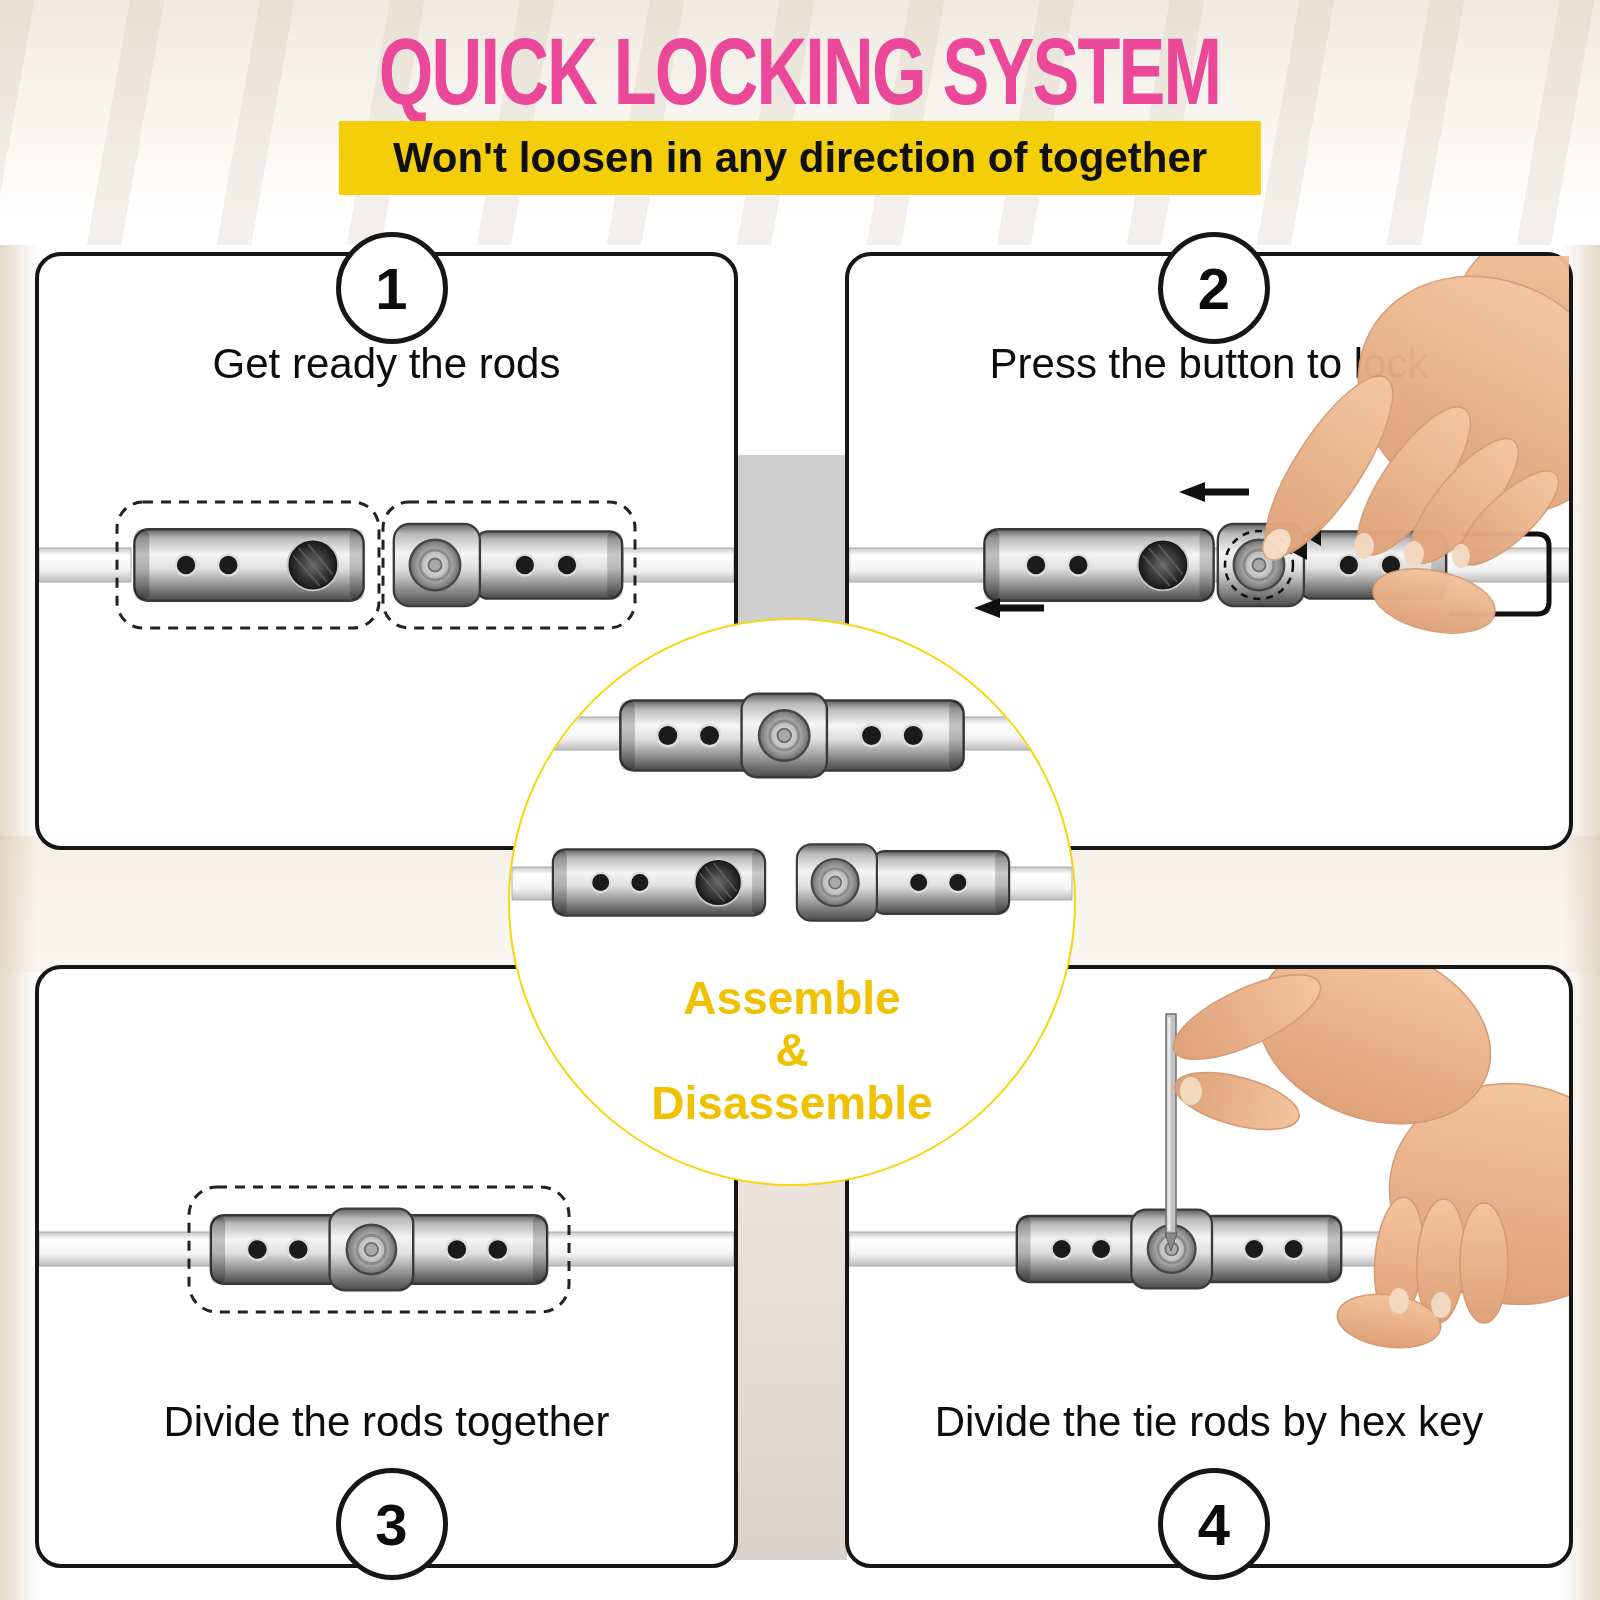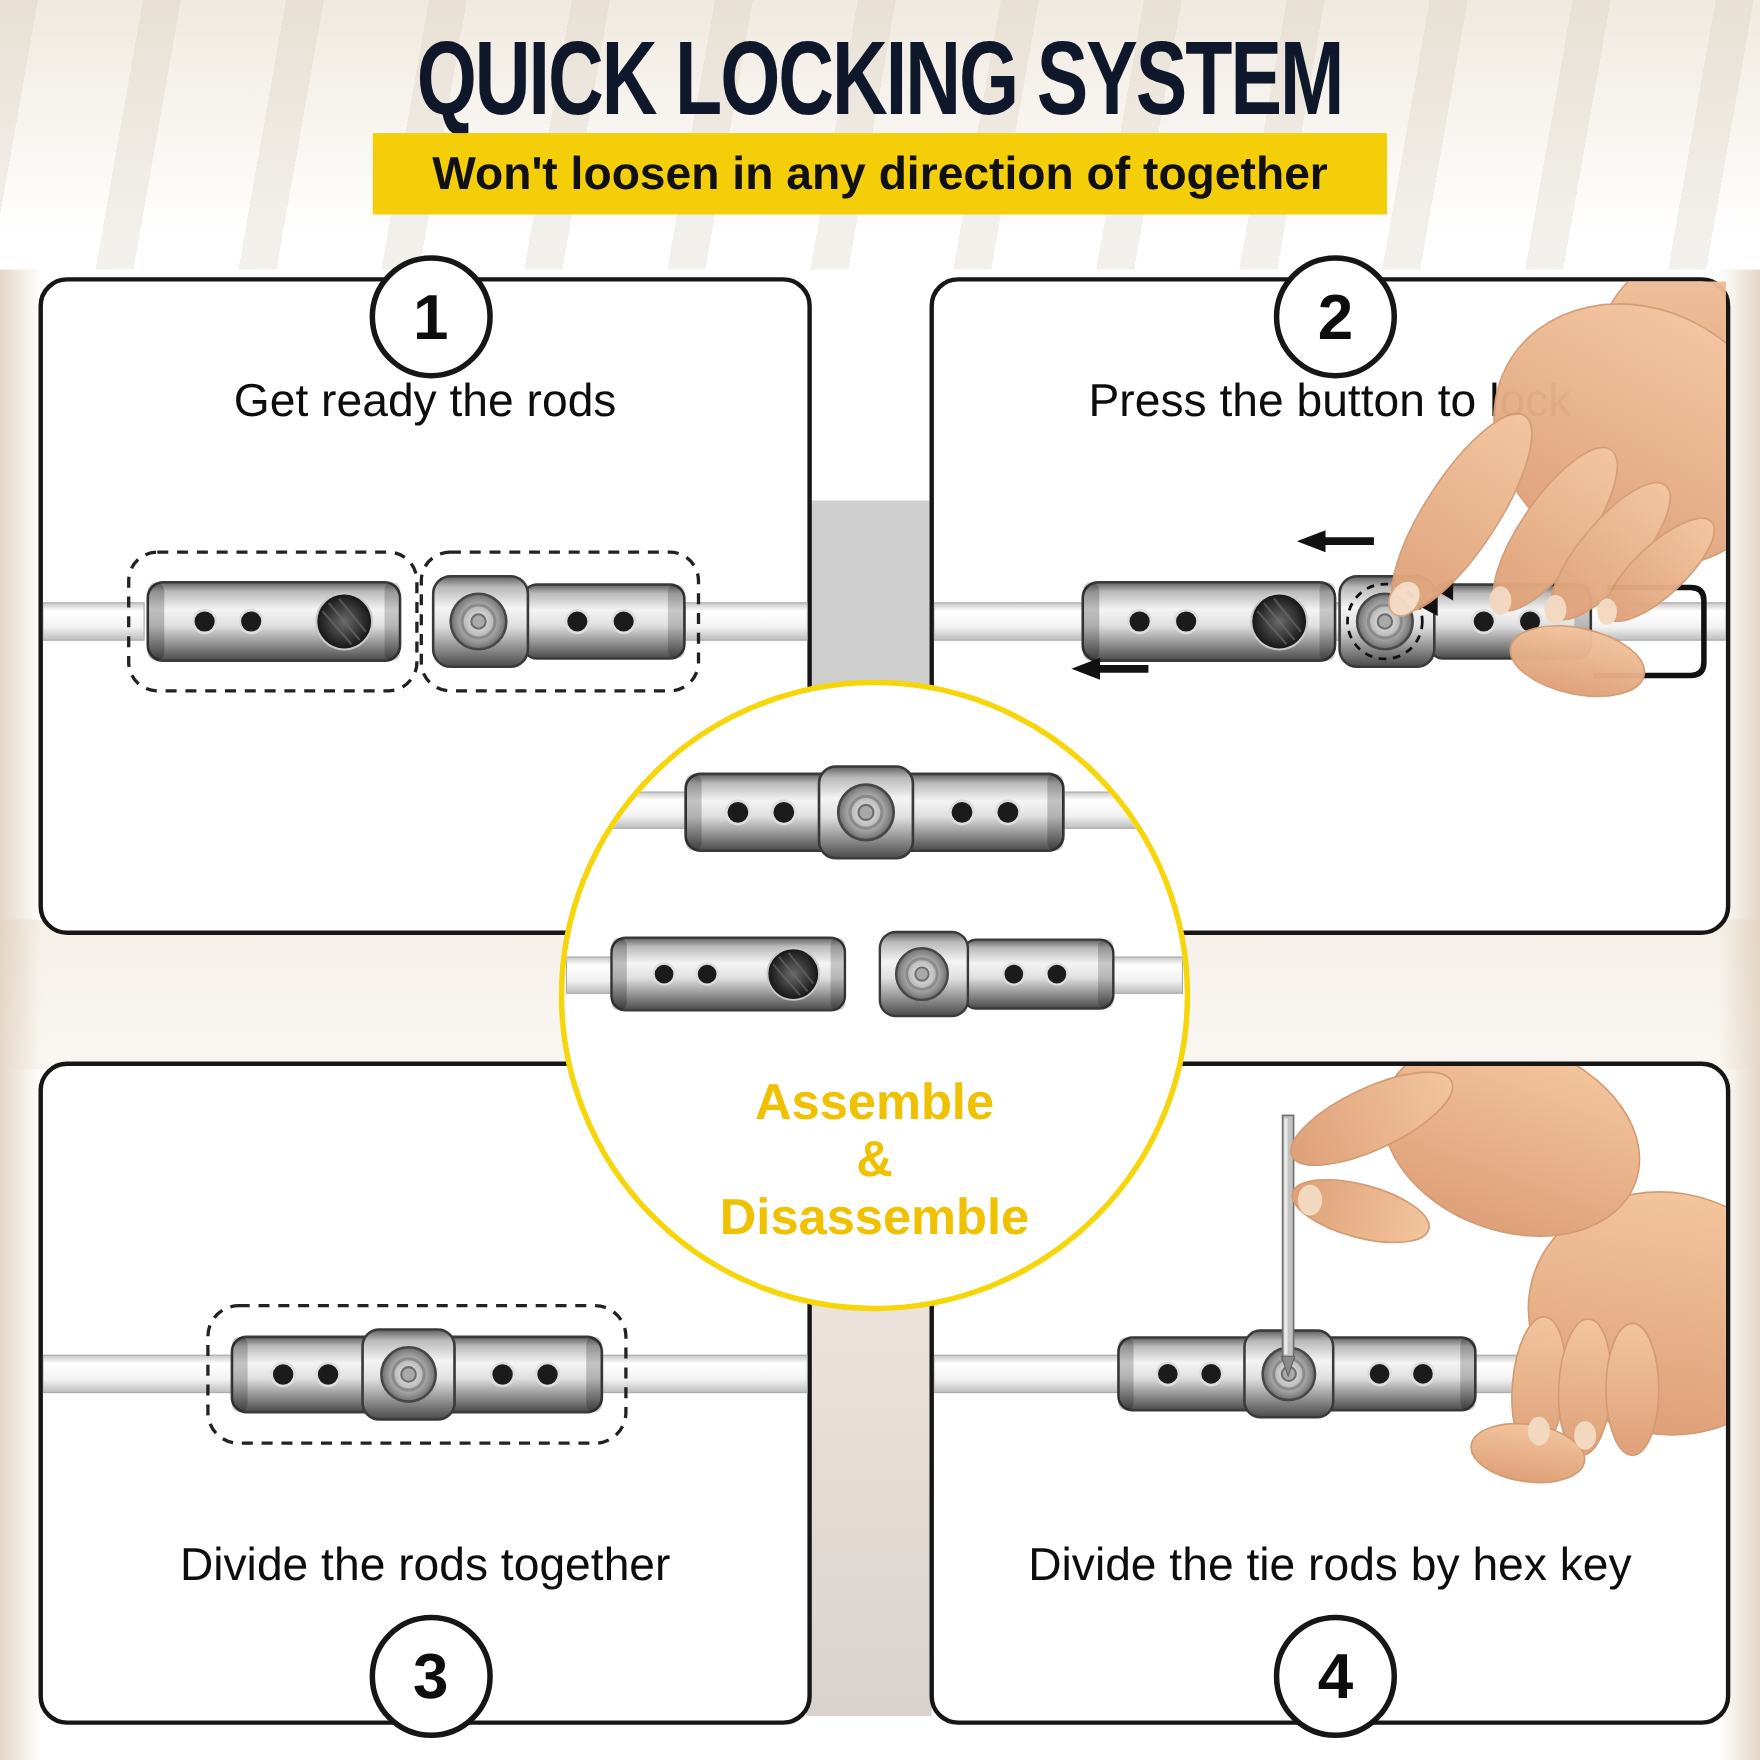--- a/index.html
+++ b/index.html
@@ -14,21 +14,21 @@
     background:linear-gradient(90deg, rgba(188,156,116,.4), rgba(255,255,255,0));}
   .bg-right{right:0;top:245px;width:38px;height:1355px;
     background:linear-gradient(270deg, rgba(188,156,116,.4), rgba(255,255,255,0));}
   .bg-midband{left:0;top:836px;width:1600px;height:136px;
     background:linear-gradient(180deg, rgba(222,204,178,.3), rgba(232,220,202,.24));}
   .bg-centerbar{left:735px;top:455px;width:110px;height:222px;background:#a5a5a5;opacity:.55;}
   .bg-bottombar{left:733px;top:1180px;width:114px;height:380px;
     background:linear-gradient(180deg, rgba(168,128,94,.4), rgba(104,72,50,.45));opacity:.55;}
 
   
-  .title{position:absolute;top:16px;left:0;width:100%;text-align:center;z-index:2;color:#0f172a;}
+  .title{position:absolute;top:16px;left:0;width:100%;text-align:center;z-index:2;color:#ec4899;}
   .title-inner{display:inline-block;font-size:78px;font-weight:700;letter-spacing:-2px;
     transform:scale(.9,1.22);transform-origin:center top;white-space:nowrap;}
   .banner{position:absolute;top:121px;left:50%;transform:translateX(-50%);z-index:2;
     color:#101010;font-size:42px;font-weight:700;padding:13px 54px;white-space:nowrap;}
 
   
   .panel{position:absolute;background:rgba(255,255,255,.93);border:4px solid #161616;border-radius:26px;z-index:2;}
   .p1{left:35px;top:252px;width:695px;height:590px;}
   .p2{left:845px;top:252px;width:720px;height:590px;}
   .p3{left:35px;top:965px;width:695px;height:595px;}
@@ -38,21 +38,21 @@
     font-size:58px;font-weight:700;color:#0d0d0d;z-index:4;}
   .num-top{top:-24px;}
   .num-bottom{bottom:-16px;}
   .step-label{position:absolute;left:0;width:100%;text-align:center;font-size:42px;font-weight:400;color:#0d0d0d;}
   .label-top{top:84px;}
   .label-bottom{bottom:118px;}
   .illus{position:absolute;left:0;top:0;width:100%;height:100%;}
 
   
   .center-circle{position:absolute;left:508px;top:618px;width:564px;height:564px;background:#fff;
-    border:5px solid #0ea5e9;border-radius:50%;overflow:hidden;z-index:5;}
+    border:2px solid #0ea5e9;border-radius:50%;overflow:hidden;z-index:5;}
   .rod-top{position:absolute;left:0;top:55px;width:564px;height:112px;}
   .rod-bottom{position:absolute;left:0;top:205px;width:564px;height:112px;}
   .center-text{position:absolute;top:352px;left:0;width:100%;text-align:center;
     font-size:46px;font-weight:700;color:#EFC100;line-height:1.14;}
 </style>
 </head>
 <body>
 
 <svg width="0" height="0" style="position:absolute" aria-hidden="true">
   <defs>

